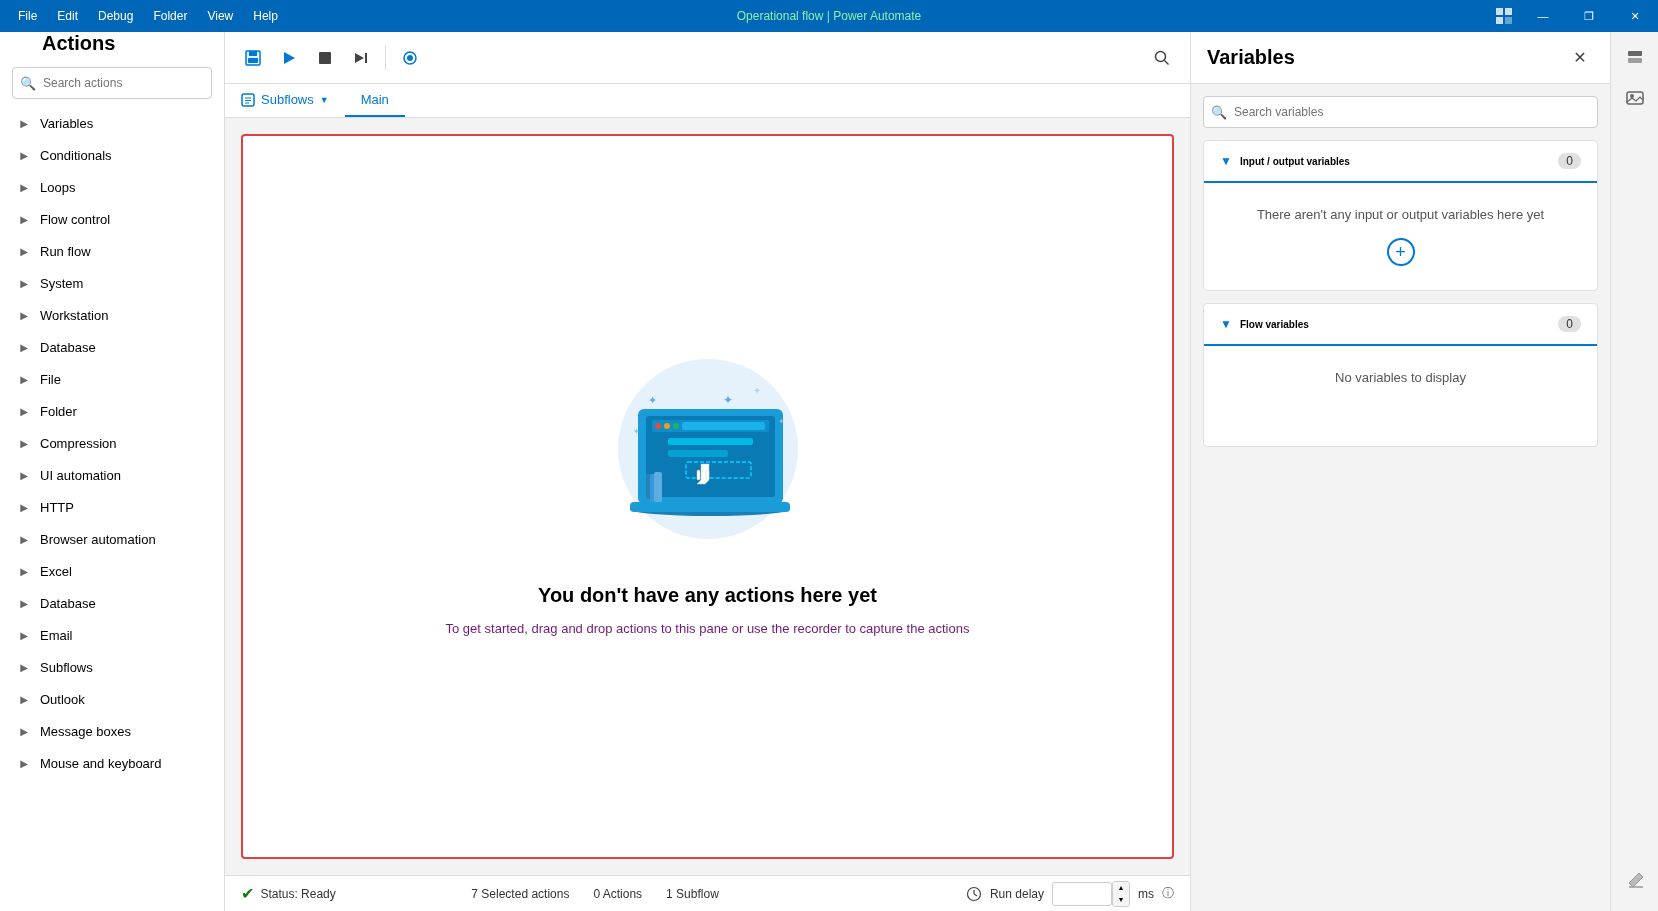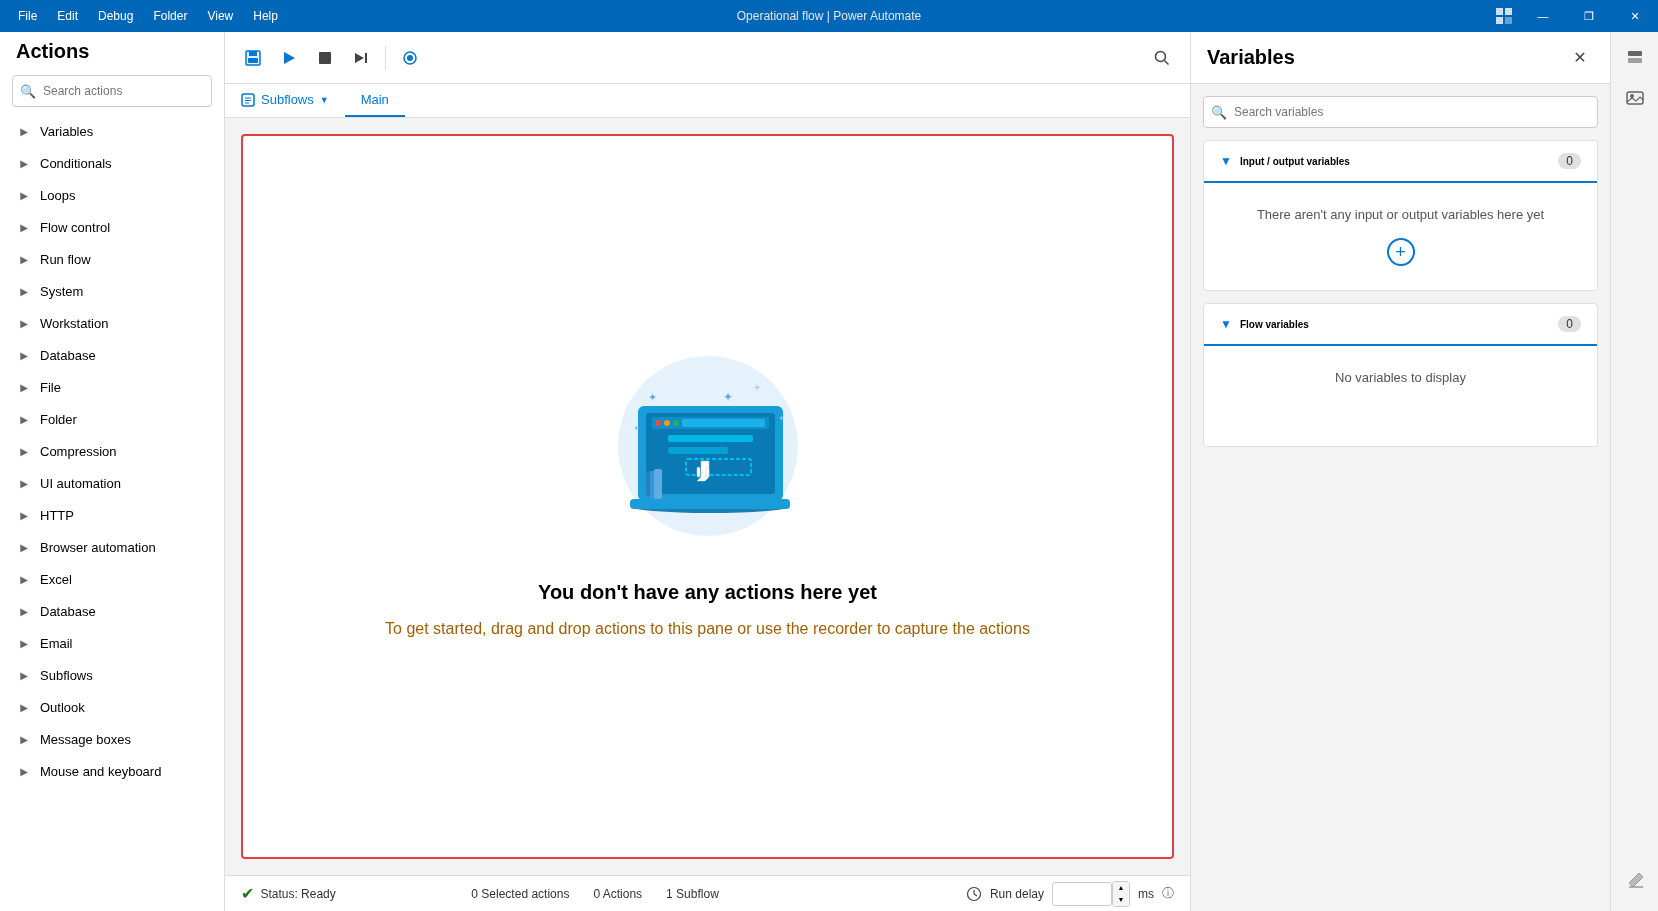--- a/index.html
+++ b/index.html
@@ -22,21 +22,21 @@
       line-height: 32px;
       cursor: pointer;
       font-size: 12px;
     }
     .titlebar-title {
       position: absolute;
       left: 50%;
       transform: translateX(-50%);
       font-size: 12px;
       font-weight: 400;
-      color: #e5e5e5;
+      color: #86efac;
     }
     .titlebar-controls { display: flex; }
     .titlebar-controls span {
       width: 46px;
       height: 32px;
       display: flex;
       align-items: center;
       justify-content: center;
       cursor: pointer;
       font-size: 11px;
@@ -52,24 +52,25 @@
     
     .actions-panel {
       width: 225px;
       background: #fff;
       border-right: 1px solid #ddd;
       display: flex;
       flex-direction: column;
       height: 100%;
     }
     .actions-header {
-      padding: 8px 16px 8px;
+      padding: 0 16px 8px;
       font-size: 20px;
       font-weight: 600;
       color: #000;
+      margin-left: 26px;
     }
     .search-box {
       margin: 4px 12px 8px;
       position: relative;
     }
     .search-box input {
       width: 100%;
       height: 32px;
       border: 1px solid #ccc;
       border-radius: 4px;
@@ -190,22 +191,22 @@
       flex-direction: column;
       gap: 12px;
     }
     .canvas-empty-title {
       font-size: 20px;
       font-weight: 600;
       color: #000;
       margin-top: 8px;
     }
     .canvas-empty-desc {
-      font-size: 16px;
-      color: #a16207;
+      font-size: 13px;
+      color: #701a75;
       text-align: left;
       line-height: 1.6;
     }
 
     
     .statusbar {
       height: 36px;
       background: #fff;
       border-top: 1px solid #ddd;
       display: flex;
@@ -595,21 +596,21 @@
       <div class="canvas-empty-desc">To get started, drag and drop actions to this pane
 or use the recorder to capture the actions</div>
     </div>
 
     <div class="statusbar">
       <div class="statusbar-left">
         <span class="status-ready-icon">✔</span>
         <span>Status: Ready</span>
       </div>
       <div style="display:flex;gap:24px;margin:0 auto;align-items:center;">
-        <span>0 Selected actions</span>
+        <span>7 Selected actions</span>
         <span>0 Actions</span>
         <span>1 Subflow</span>
       </div>
       <div class="statusbar-right">
         <svg width="16" height="16" viewBox="0 0 16 16" fill="none">
           <circle cx="8" cy="8" r="6.5" stroke="#444" stroke-width="1.2"></circle>
           <line x1="8" y1="4" x2="8" y2="8" stroke="#444" stroke-width="1.2"></line>
           <line x1="8" y1="8" x2="11" y2="10" stroke="#444" stroke-width="1.2"></line>
         </svg>
         <span>Run delay</span>

